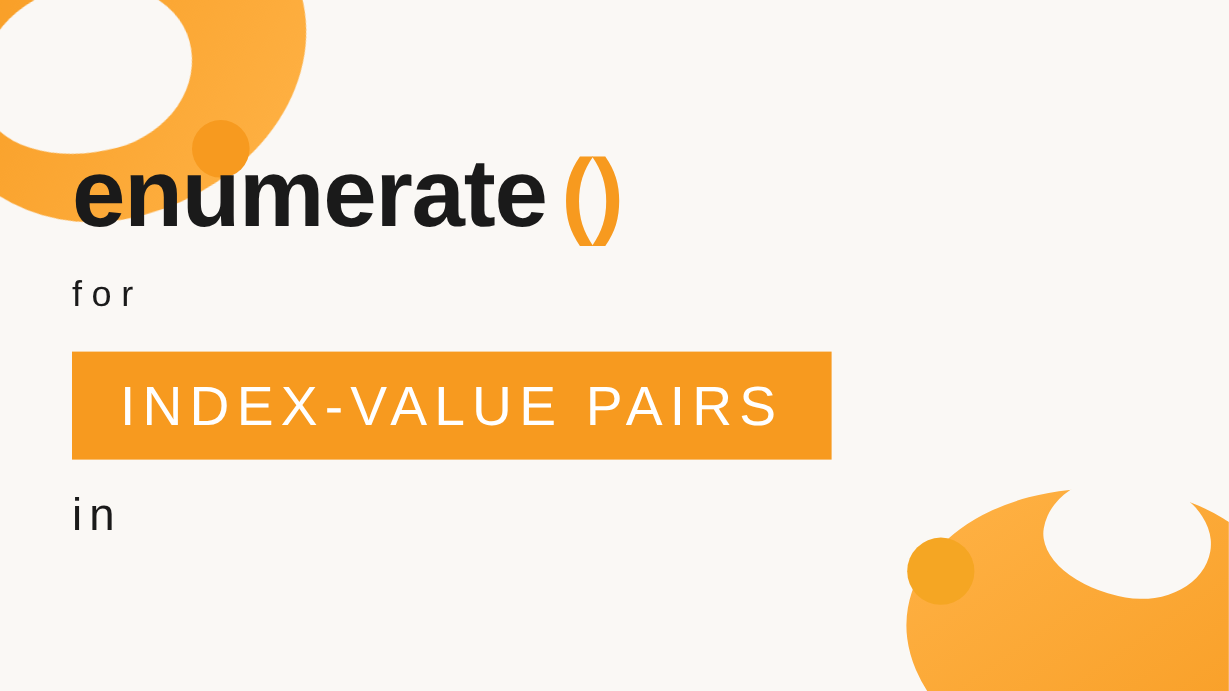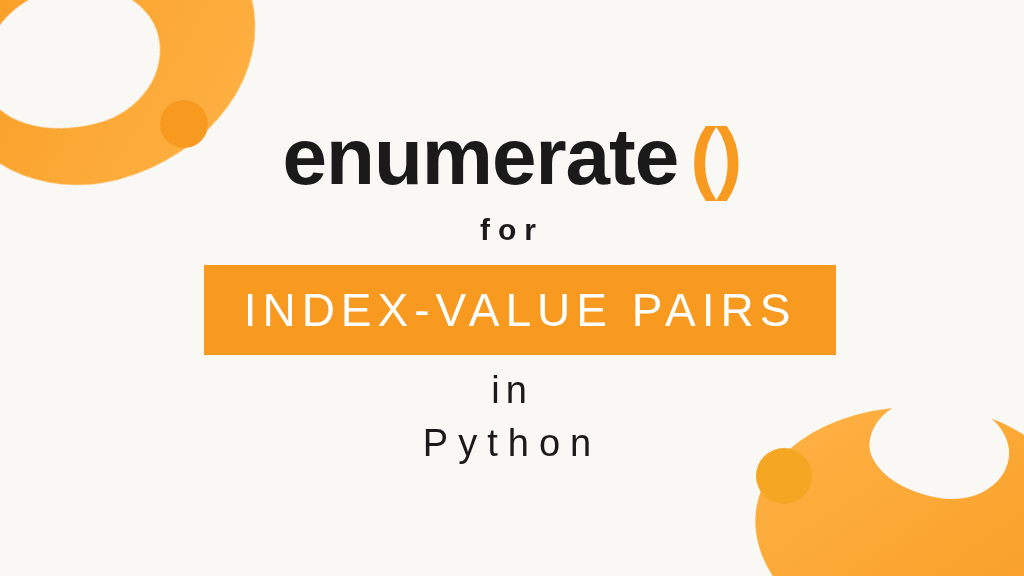--- a/index.html
+++ b/index.html
@@ -75,52 +75,52 @@
       border-radius: 50%;
     }
     .content {
       position: absolute;
       top: 0;
       left: 0;
       width: 100%;
       height: 100%;
       display: flex;
       flex-direction: column;
-      align-items: center;
+      align-items: flex-start;
       justify-content: center;
-      padding: 40px;
+      padding: 60px;
+      gap: 12px;
     }
     .title-main {
       font-size: 80px;
       font-weight: 800;
       color: #1a1a1a;
       letter-spacing: -1px;
       margin-bottom: 10px;
     }
     .title-main .paren {
       color: #f79a1f;
       font-weight: 800;
       margin-left: 12px;
     }
     .subtitle-for {
       font-size: 30px;
-      font-weight: 700;
+      font-weight: 400;
       color: #1a1a1a;
       letter-spacing: 8px;
       margin-bottom: 18px;
     }
     .banner {
       background: #f79a1f;
       color: #ffffff;
       font-size: 46px;
       font-weight: 400;
       letter-spacing: 6px;
       padding: 18px 40px;
       margin-bottom: 14px;
-      margin-left: 16px;
     }
     .subtitle-in {
       font-size: 38px;
       font-weight: 400;
       color: #1a1a1a;
       letter-spacing: 6px;
       margin-bottom: 10px;
     }
     .lang {
       font-size: 38px;
@@ -137,14 +137,13 @@
 <div class="blob-br"></div>
 <div class="dot-br"></div>
 
 <div class="content">
   <div class="title-main">
     <span>enumerate</span><span class="paren">()</span>
   </div>
   <div class="subtitle-for">for</div>
   <div class="banner">INDEX-VALUE PAIRS</div>
   <div class="subtitle-in">in</div>
-  <div class="lang">Python</div>
 </div>
 
 </body></html>

